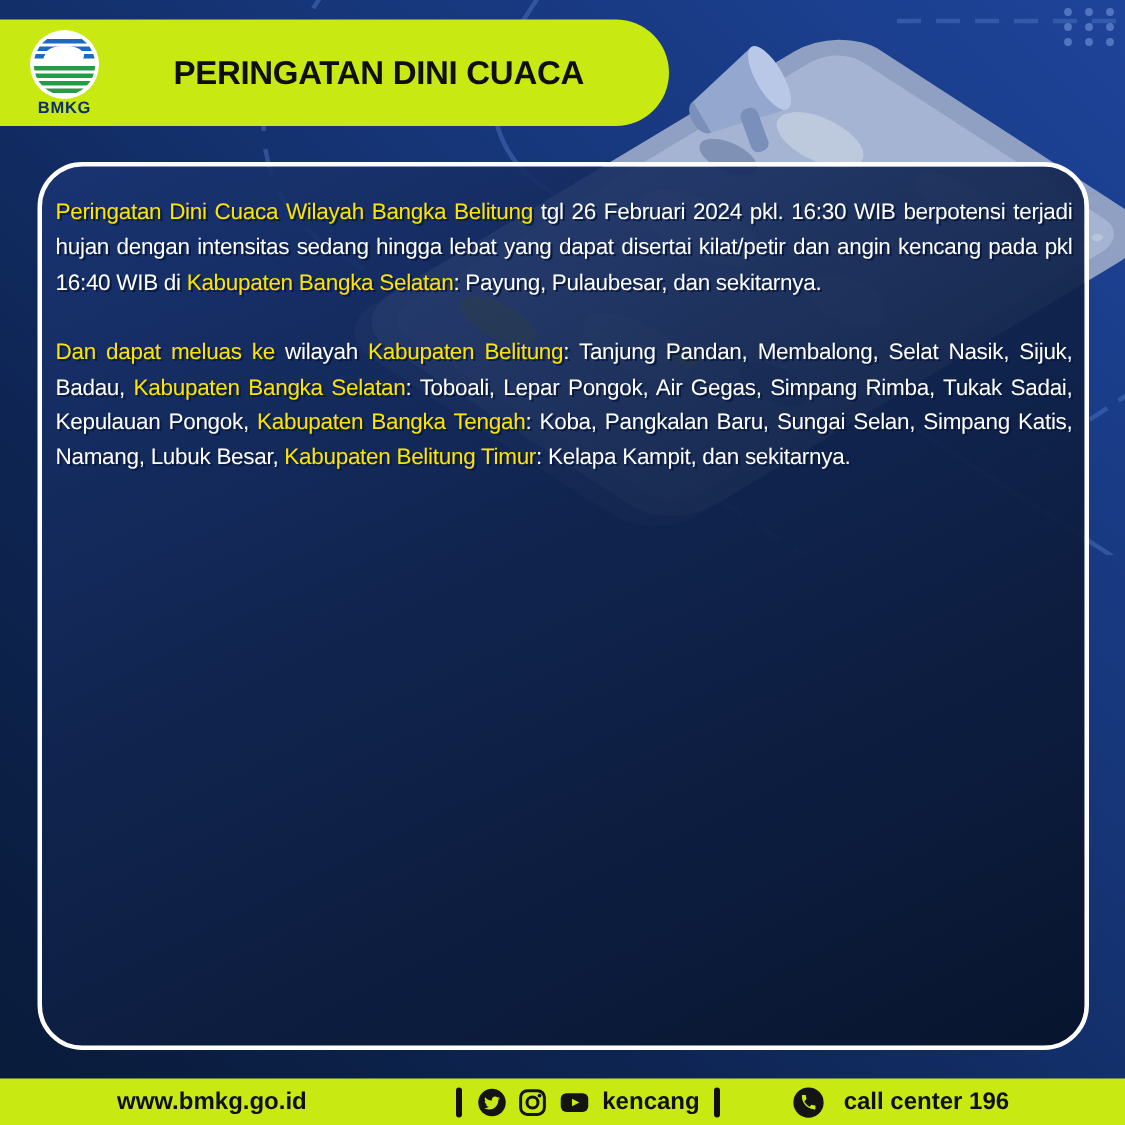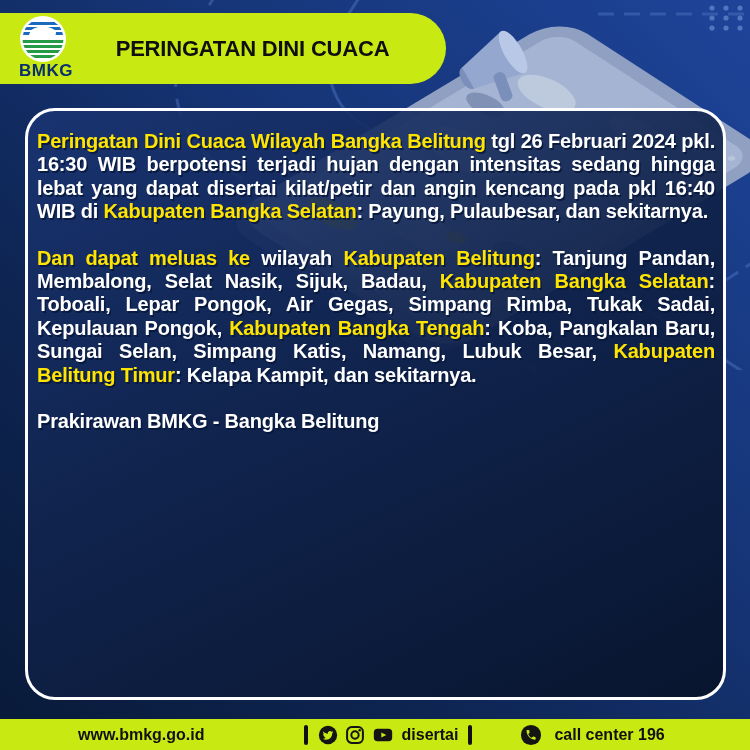--- a/index.html
+++ b/index.html
@@ -15,35 +15,35 @@
   }
   .bg-art{position:absolute;top:0;left:0;z-index:1;}
 
   
   .banner{
     position:absolute;left:0;top:13px;width:446px;height:71px;
     background:var(--green);border-radius:0 36px 36px 0;
     display:flex;align-items:center;z-index:4;
   }
   .banner-logo{width:48px;margin-left:19px;text-align:center;flex:none;}
-  .logo-text{font-size:17px;font-weight:bold;color:#0a2f6d;margin-top:-5px;letter-spacing:.5px;}
+  .logo-text{font-size:11px;font-weight:bold;color:#0a2f6d;margin-top:-5px;letter-spacing:.5px;}
   .banner-titles{
     flex:1;text-align:center;color:#0f0f0f;font-weight:bold;
     font-size:22px;line-height:26px;padding:0 12px 0 4px;letter-spacing:-.2px;
   }
 
   
   .warning-box{
     position:absolute;left:25px;top:108px;width:701px;height:592px;box-sizing:border-box;
     border:3px solid #ffffff;border-radius:30px;
     background:linear-gradient(150deg,rgba(26,53,116,.86) 0%,rgba(16,35,76,.93) 45%,rgba(8,20,44,.97) 100%);
     padding:19px 8px 0 9px;z-index:3;
   }
   .warning-text p{
-    margin:0 0 23px 0;font-size:20px;line-height:23.4px;font-weight:bold;
+    margin:0 0 23px 0;font-size:15px;line-height:23.4px;font-weight:normal;
     text-align:justify;letter-spacing:-.2px;color:#ffffff;
     text-shadow:1.5px 1.5px 0 rgba(7,22,58,.85);
   }
   .warning-text .hl{color:var(--yellow);}
   .warning-text .wt{color:#ffffff;}
 
   
   .footer{
     position:absolute;left:0;bottom:0;width:750px;height:31px;background:var(--green);
     display:flex;align-items:center;z-index:4;color:var(--ink);font-weight:bold;font-size:16px;
@@ -135,21 +135,20 @@
     </div>
     <div class="banner-titles">
       <div>PERINGATAN DINI CUACA</div>
     </div>
   </header>
 
   <main class="warning-box">
     <div class="warning-text">
         <p><span class="hl">Peringatan Dini Cuaca Wilayah Bangka Belitung</span><span class="wt"> tgl 26 Februari 2024 pkl. 16:30 WIB berpotensi terjadi hujan dengan intensitas sedang hingga lebat yang dapat disertai kilat/petir dan angin kencang pada pkl 16:40 WIB di </span><span class="hl">Kabupaten Bangka Selatan</span><span class="wt">: Payung, Pulaubesar, dan sekitarnya.</span></p>
         <p><span class="hl">Dan dapat meluas ke</span><span class="wt"> wilayah </span><span class="hl">Kabupaten Belitung</span><span class="wt">: Tanjung Pandan, Membalong, Selat Nasik, Sijuk, Badau, </span><span class="hl">Kabupaten Bangka Selatan</span><span class="wt">: Toboali, Lepar Pongok, Air Gegas, Simpang Rimba, Tukak Sadai, Kepulauan Pongok, </span><span class="hl">Kabupaten Bangka Tengah</span><span class="wt">: Koba, Pangkalan Baru, Sungai Selan, Simpang Katis, Namang, Lubuk Besar, </span><span class="hl">Kabupaten Belitung Timur</span><span class="wt">: Kelapa Kampit, dan sekitarnya.</span></p>
-        <p><span class="wt">Prakirawan BMKG - Bangka Belitung</span></p>
       </div>
   </main>
 
   <footer class="footer">
     <span class="website">www.bmkg.go.id</span>
     <span class="divider div1"></span>
     <span class="social-group">
       <svg width="20" height="20" viewBox="0 0 24 24">
         <circle cx="12" cy="12" r="11" fill="#141414"></circle>
         <path transform="translate(5.2 5.8) scale(0.56)" fill="#c8ea12" d="M23.6 4.9c-.8.4-1.7.6-2.7.7 1-.6 1.7-1.5 2-2.6-.9.5-1.9.9-3 1.1-.8-.9-2-1.5-3.4-1.5-2.6 0-4.7 2.1-4.7 4.7 0 .4 0 .7.1 1.1-3.9-.2-7.3-2.1-9.6-4.9-.4.7-.6 1.5-.6 2.3 0 1.6.8 3 2.1 3.9-.8 0-1.5-.2-2.1-.6v.1c0 2.3 1.6 4.1 3.7 4.6-.4.1-.8.2-1.2.2-.3 0-.6 0-.9-.1.6 1.9 2.3 3.2 4.4 3.2-1.6 1.3-3.6 2-5.8 2h-1.1c2.1 1.3 4.5 2.1 7.1 2.1 8.6 0 13.3-7.1 13.3-13.3v-.6c.9-.6 1.7-1.4 2.4-2.4z"></path>
@@ -157,21 +156,21 @@
       <svg width="20" height="20" viewBox="0 0 24 24">
         <rect x="2.5" y="2.5" width="19" height="19" rx="5.5" fill="none" stroke="#141414" stroke-width="2.4"></rect>
         <circle cx="12" cy="12" r="4.4" fill="none" stroke="#141414" stroke-width="2.4"></circle>
         <circle cx="17.6" cy="6.4" r="1.5" fill="#141414"></circle>
       </svg>
       <svg width="22" height="20" viewBox="0 0 24 24">
         <rect x="1" y="4.5" width="22" height="15" rx="4.5" fill="#141414"></rect>
         <path d="M10 9 L16 12 L10 15 Z" fill="#c8ea12"></path>
       </svg>
     </span>
-    <span class="handle">disertai</span>
+    <span class="handle">kencang</span>
     <span class="divider div2"></span>
     <span class="phone-group">
       <svg width="22" height="22" viewBox="0 0 24 24">
         <circle cx="12" cy="12" r="11" fill="#141414"></circle>
         <path transform="translate(5.5 5.5) scale(0.55)" fill="#c8ea12" d="M6.6 10.8c1.4 2.8 3.8 5.1 6.6 6.6l2.2-2.2c.3-.3.7-.4 1-.2 1.1.4 2.3.6 3.6.6.6 0 1 .4 1 1V20c0 .6-.4 1-1 1C10.8 21 3 13.2 3 3c0-.6.4-1 1-1h3.5c.6 0 1 .4 1 1 0 1.2.2 2.4.6 3.6.1.3 0 .7-.2 1l-2.3 2.2z"></path>
       </svg>
       <span>call center 196</span>
     </span>
   </footer>
 

